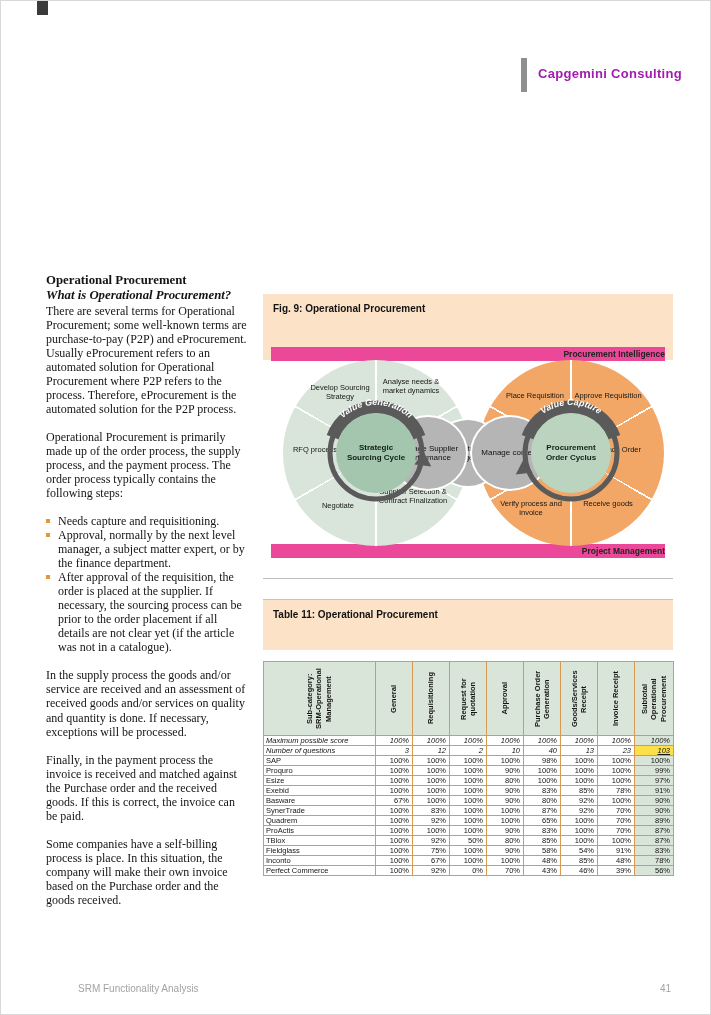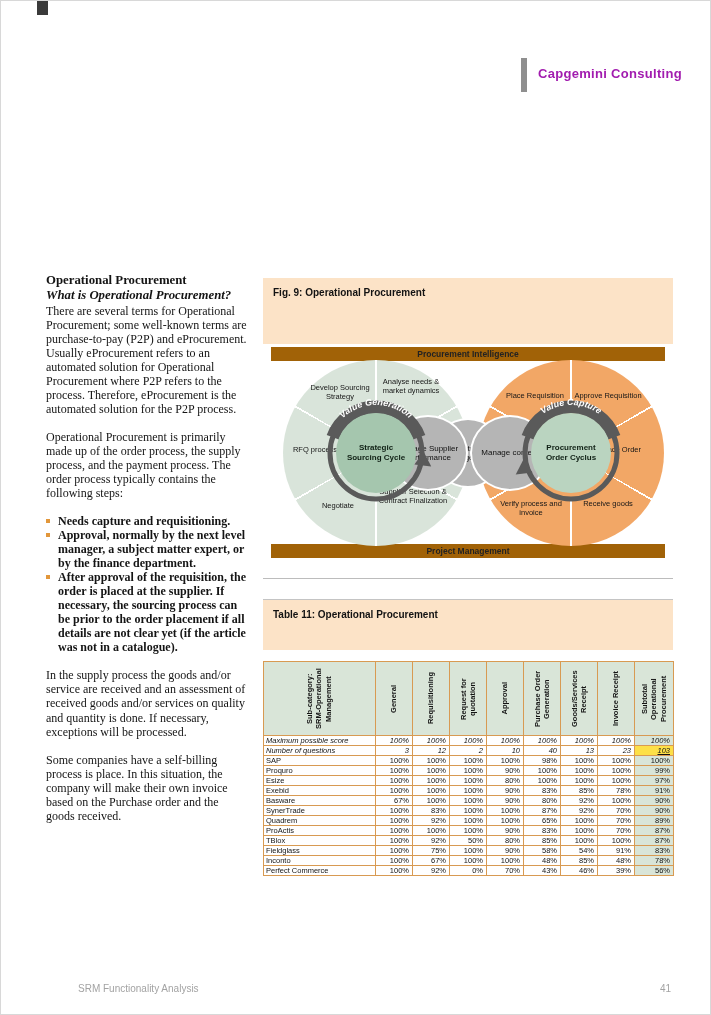--- a/index.html
+++ b/index.html
@@ -12,33 +12,33 @@
   .brand-text{position:absolute;left:537px;top:65px;font-size:13px;font-weight:bold;
               color:#a21caf;letter-spacing:.3px;}
   
   .article{position:absolute;left:45px;top:272px;width:201px;font-family:"Liberation Serif",serif;
            font-size:12px;line-height:1.17;color:#141414;}
   .article h3{margin:0;font-size:12.8px;line-height:1.2;}
   .article h4{margin:0 0 0 0;font-size:12.8px;line-height:1.2;font-style:italic;}
   .article p{margin:0 0 14px 0;}
   .article p.first{margin-top:0;}
   .article ul{list-style:none;margin:0 0 14px 0;padding:0;}
-  .article li{position:relative;padding-left:12px;margin:0;font-weight:bold;}
+  .article li{position:relative;padding-left:12px;margin:0;}
   .sq{position:absolute;left:0;top:4.5px;width:4px;height:4px;background:#e2973b;}
   
   .rightcol{position:absolute;left:262px;top:277px;width:410px;height:660px;}
   .panel-title{position:absolute;left:0;right:0;background:#fce3c7;}
   .panel-title .pt{padding:9px 0 0 10px;font-size:10px;font-weight:bold;color:#131313;}
-  .fig-title{top:0;height:66px;}
+  .fig-title{top:16px;height:66px;}
   .tab-title{top:321px;height:50px;border-top:1px solid #c4c4c4;}
   .rule{position:absolute;left:0;right:0;top:300px;height:1px;background:#bcbcbc;}
   
   .diagram{position:absolute;left:0;top:63px;width:410px;height:225px;}
-  .dbar{position:absolute;left:8px;width:394px;height:14px;background:#a16207;
-        font-size:8.5px;font-weight:bold;color:#222;text-align:center;line-height:14px;}
+  .dbar{position:absolute;left:8px;width:394px;height:14px;background:#ec4899;
+        font-size:8.5px;font-weight:bold;color:#222;text-align:right;line-height:14px;}
   .dbar-top{top:6px;}
   .dbar-bottom{top:203px;}
   .wheel{position:absolute;top:19px;width:186px;height:186px;border-radius:50%;z-index:1;}
   .wheel-left{left:20px;
     background:conic-gradient(#fff 0 0.6deg,#d9e4da 0.6deg 59.4deg,#fff 59.4deg 60.6deg,
       #d9e4da 60.6deg 119.4deg,#fff 119.4deg 120.6deg,#d9e4da 120.6deg 179.4deg,
       #fff 179.4deg 180.6deg,#d9e4da 180.6deg 239.4deg,#fff 239.4deg 240.6deg,
       #d9e4da 240.6deg 299.4deg,#fff 299.4deg 300.6deg,#d9e4da 300.6deg 359.4deg,#fff 359.4deg);}
   .wheel-right{left:215px;
     background:conic-gradient(#fff 0 0.6deg,#f2a766 0.6deg 59.4deg,#fff 59.4deg 60.6deg,
@@ -96,20 +96,21 @@
     <h3>Operational Procurement</h3>
     <h4>What is Operational Procurement?</h4>
     <p class="first">There are several terms for Operational Procurement; some well-known terms are purchase-to-pay (P2P) and eProcurement. Usually eProcurement refers to an automated solution for Operational Procurement where P2P refers to the process. Therefore, eProcurement is the automated solution for the P2P process.</p>
     <p>Operational Procurement is primarily made up of the order process, the supply process, and the payment process. The order process typically contains the following steps:</p>
     <ul>
       <li><span class="sq"></span><span>Needs capture and requisitioning.</span></li>
       <li><span class="sq"></span><span>Approval, normally by the next level manager, a subject matter expert, or by the finance department.</span></li>
       <li><span class="sq"></span><span>After approval of the requisition, the order is placed at the supplier. If necessary, the sourcing process can be prior to the order placement if all details are not clear yet (if the article was not in a catalogue).</span></li>
     </ul>
     <p>In the supply process the goods and/or service are received and an assessment of received goods and/or services on quality and quantity is done. If necessary, exceptions will be processed.</p>
+    <p>Finally, in the payment process the invoice is received and matched against the Purchase order and the received goods. If this is correct, the invoice can be paid.</p>
     <p>Some companies have a self-billing process is place. In this situation, the company will make their own invoice based on the Purchase order and the goods received.</p>
   </div>
 
   <div class="rightcol">
 
     <div class="panel-title fig-title">
       <div class="pt">Fig. 9: Operational Procurement</div>
     </div>
 
     <div class="diagram">

